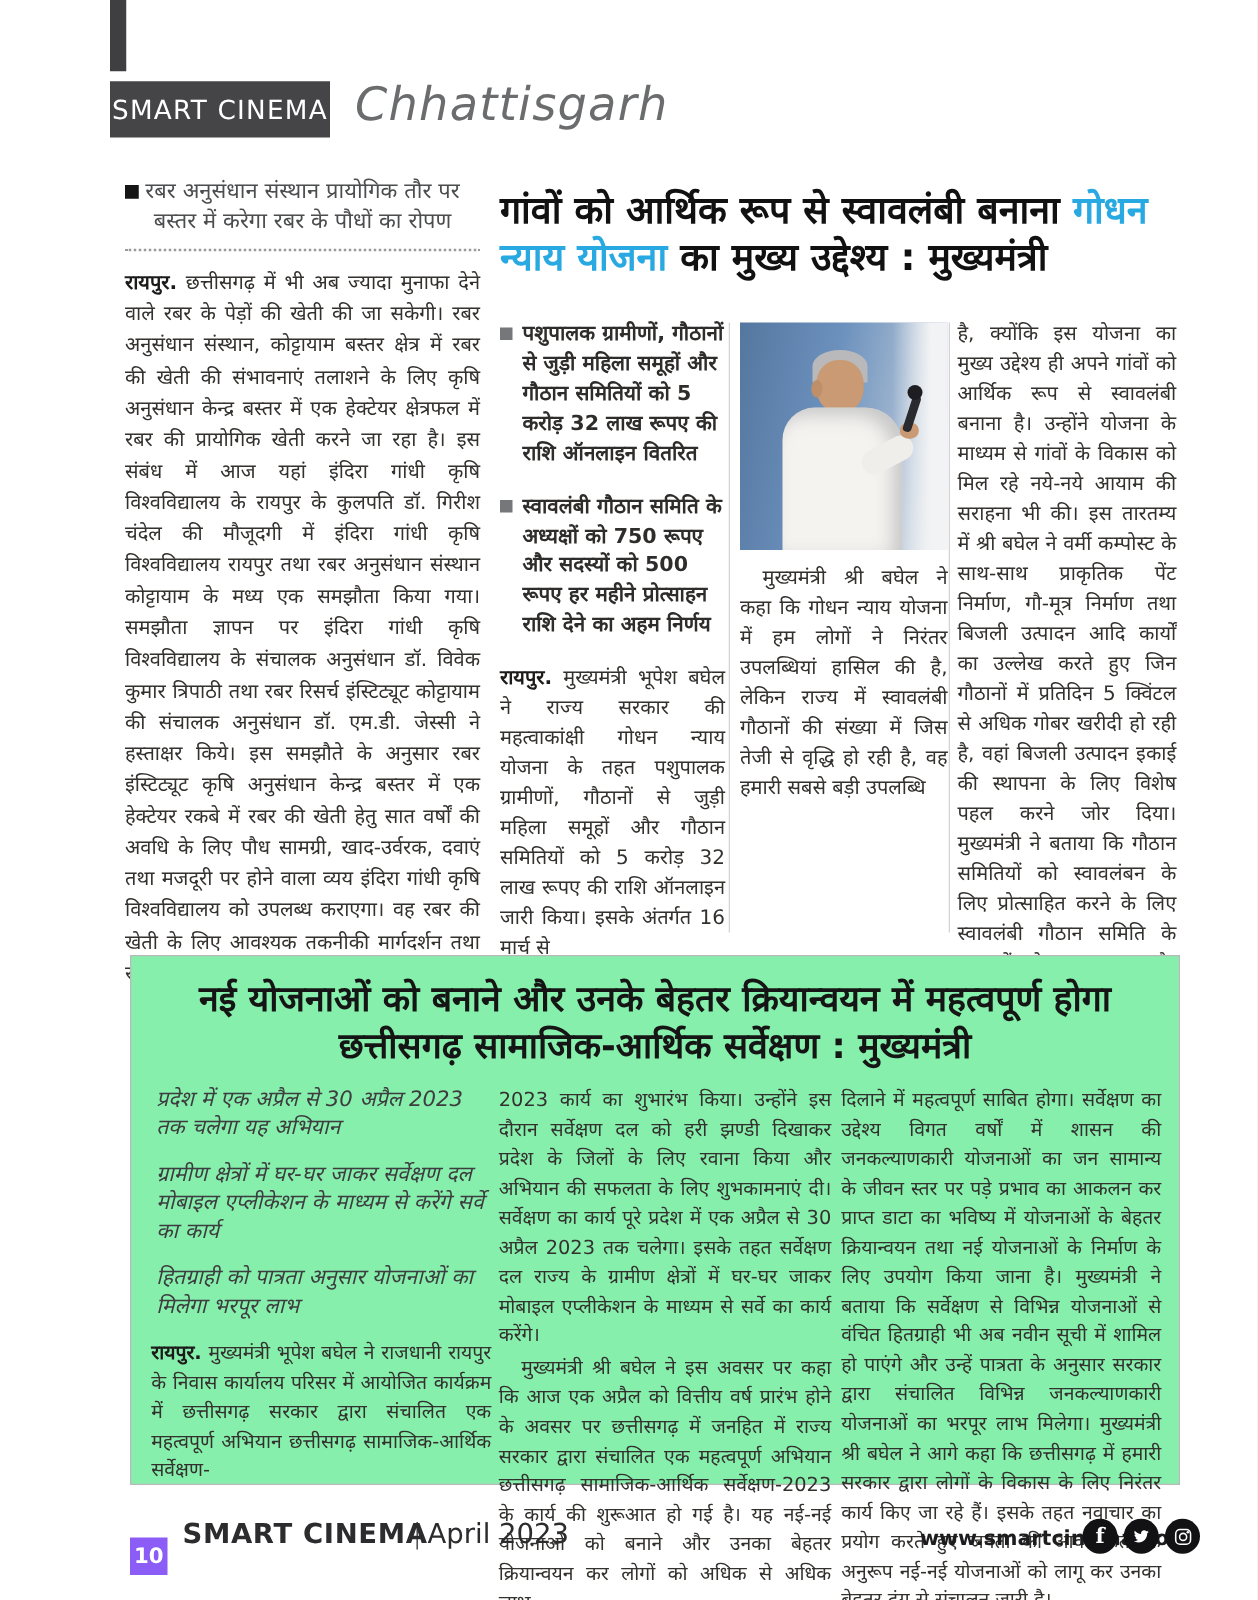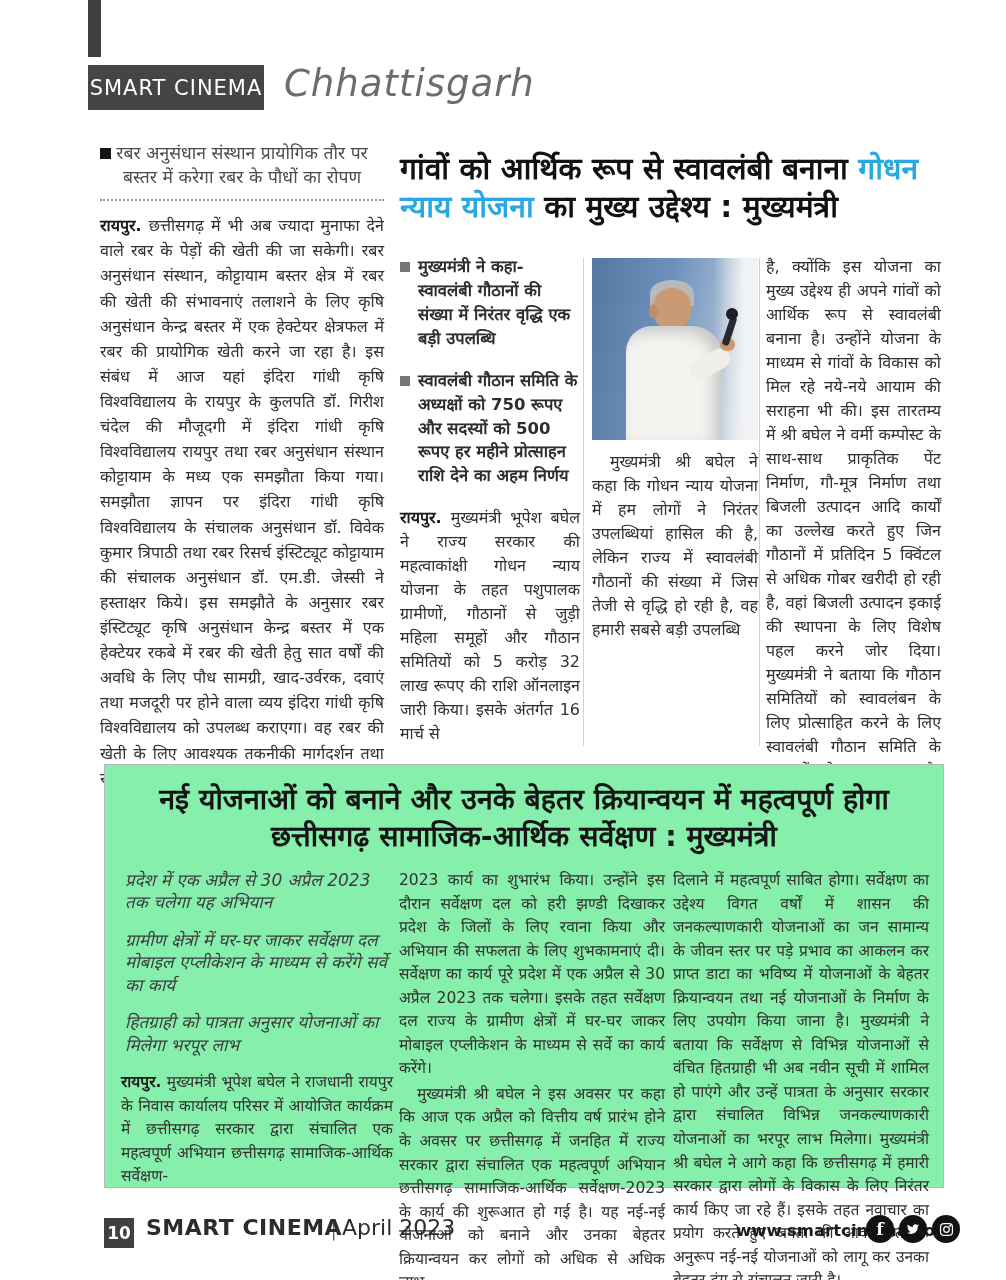--- a/index.html
+++ b/index.html
@@ -84,21 +84,21 @@
   .b-col-3{left:568px;width:256px;}
   .point{
     margin:0 0 15px 0;font-size:17px;line-height:1.32;font-style:italic;color:#3d3d3f;
     padding-left:4px;
   }
   .b-col .col-para{font-size:15.5px;line-height:1.52;}
   .b-col-1 .col-para{margin-top:8px;}
   
   .footer{position:absolute;left:0;top:1210px;width:1006px;height:46px;}
   .page-num{
-    position:absolute;left:104px;top:8px;width:30px;height:30px;background:#404040;
+    position:absolute;left:104px;top:20px;width:30px;height:30px;background:#8b5cf6;
     color:#fff;font-size:17px;font-weight:700;display:flex;align-items:center;justify-content:center;
   }
   .footer-brand{position:absolute;left:146px;top:5px;font-size:22px;font-weight:700;color:#2c2c2e;letter-spacing:.5px;}
   .footer-sep{position:absolute;left:330px;top:5px;font-size:22px;font-weight:300;color:#2c2c2e;}
   .footer-issue{position:absolute;left:342px;top:5px;font-size:22px;font-weight:400;color:#2c2c2e;}
   .footer-site{position:absolute;left:736px;top:11px;font-size:16.5px;font-weight:700;color:#1d1d1f;}
   .social{position:absolute;top:5px;width:28px;height:28px;border-radius:50%;background:#121214;
     display:flex;align-items:center;justify-content:center;color:#fff;}
   .soc-fb{left:866px;} .soc-tw{left:899px;} .soc-ig{left:932px;}
   .soc-fb span{font-size:17px;font-weight:700;font-family:"DejaVu Serif","Liberation Serif",serif;}
@@ -122,21 +122,21 @@
   </div>
 
   <h1 class="main-headline"><span>गांवों को आर्थिक रूप से स्वावलंबी बनाना </span><span class="hl-accent">गोधन न्याय योजना</span><span> का मुख्य उद्देश्य : मुख्यमंत्री</span></h1>
 
   <div class="col-rule rule-a"></div>
   <div class="col-rule rule-b"></div>
 
   <div class="main-col col-1">
     <div class="bullet-item">
       <span class="bullet-sq"></span>
-      <span class="bullet-text">मुख्यमंत्री ने कहा- स्वावलंबी गौठानों की संख्या में निरंतर वृद्धि एक बड़ी उपलब्धि</span>
+      <span class="bullet-text">पशुपालक ग्रामीणों, गौठानों से जुड़ी महिला समूहों और गौठान समितियों को 5 करोड़ 32 लाख रूपए की राशि ऑनलाइन वितरित</span>
     </div>
     <div class="bullet-item">
       <span class="bullet-sq"></span>
       <span class="bullet-text">स्वावलंबी गौठान समिति के अध्यक्षों को 750 रूपए और सदस्यों को  500 रूपए हर महीने प्रोत्साहन राशि देने का अहम निर्णय</span>
     </div>
     <p class="col-para"><span class="dateline">रायपुर.</span><span> मुख्यमंत्री भूपेश बघेल ने राज्य सरकार की महत्वाकांक्षी गोधन न्याय योजना के तहत पशुपालक ग्रामीणों, गौठानों से जुड़ी महिला समूहों और गौठान समितियों को 5 करोड़ 32 लाख रूपए की राशि ऑनलाइन जारी किया। इसके अंतर्गत 16 मार्च से</span></p>
   </div>
 
   <div class="main-col col-2">
     <div class="photo">

